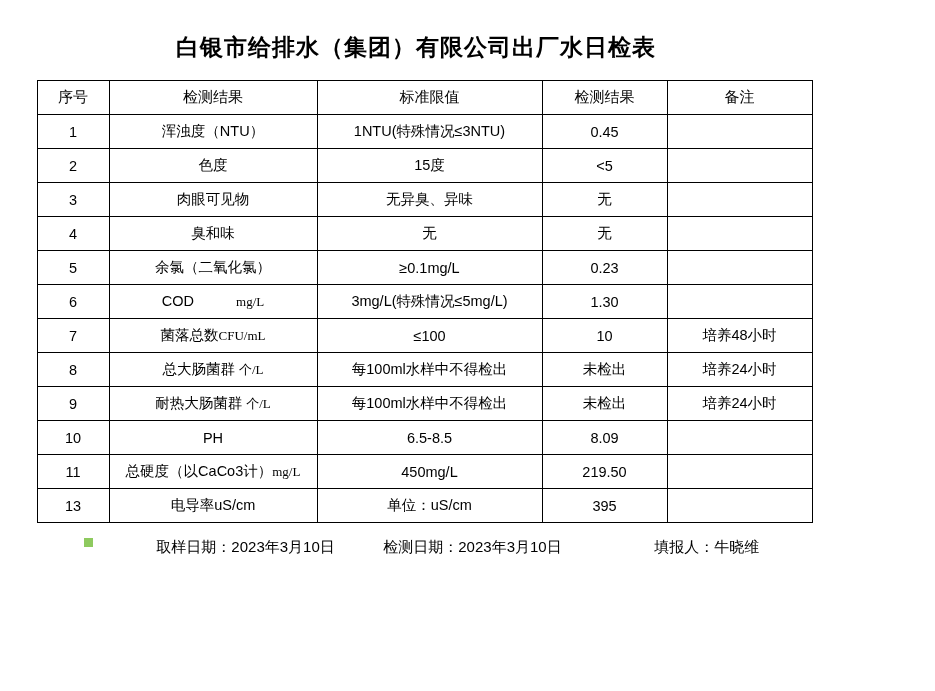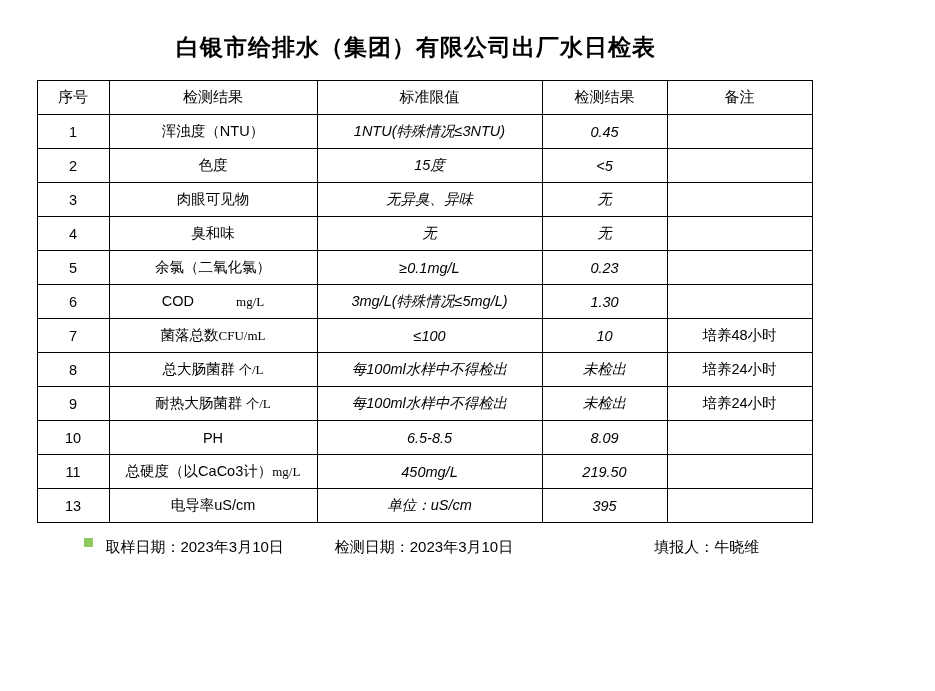--- a/index.html
+++ b/index.html
@@ -54,40 +54,39 @@
   }
   .col-no      { width: 72px; }
   .col-item    { width: 208px; }
   .col-limit   { width: 225px; }
   .col-result  { width: 125px; }
   .col-remark  { width: 145px; }
 
   td.limit, td.result {
     font-family: "Liberation Serif", "DejaVu Serif", serif;
     font-size: 14.5px;
-    font-style: italic;
   }
   td.item .unit {
     font-family: "Liberation Serif", "DejaVu Serif", serif;
     font-size: 13px;
   }
   td.item .spacer {
     display: inline-block;
     width: 42px;
   }
   .footer {
     width: 775px;
     margin: 0 auto;
     display: flex;
     padding-top: 14px;
     font-size: 15px;
     font-family: "Liberation Sans", "DejaVu Sans", sans-serif;
   }
-  .footer .f1 { width: 290px; text-align: center; padding-left: 26px; }
-  .footer .f2 { width: 285px; text-align: left; }
+  .footer .f1 { width: 290px; text-align: right; padding-left: 26px; }
+  .footer .f2 { width: 285px; text-align: center; }
   .footer .f3 { width: 200px; text-align: center; }
   .green-mark {
     position: absolute;
     left: 84px;
     bottom: 144px;
     width: 9px;
     height: 9px;
     background: #7ac143;
     opacity: 0.85;
   }

